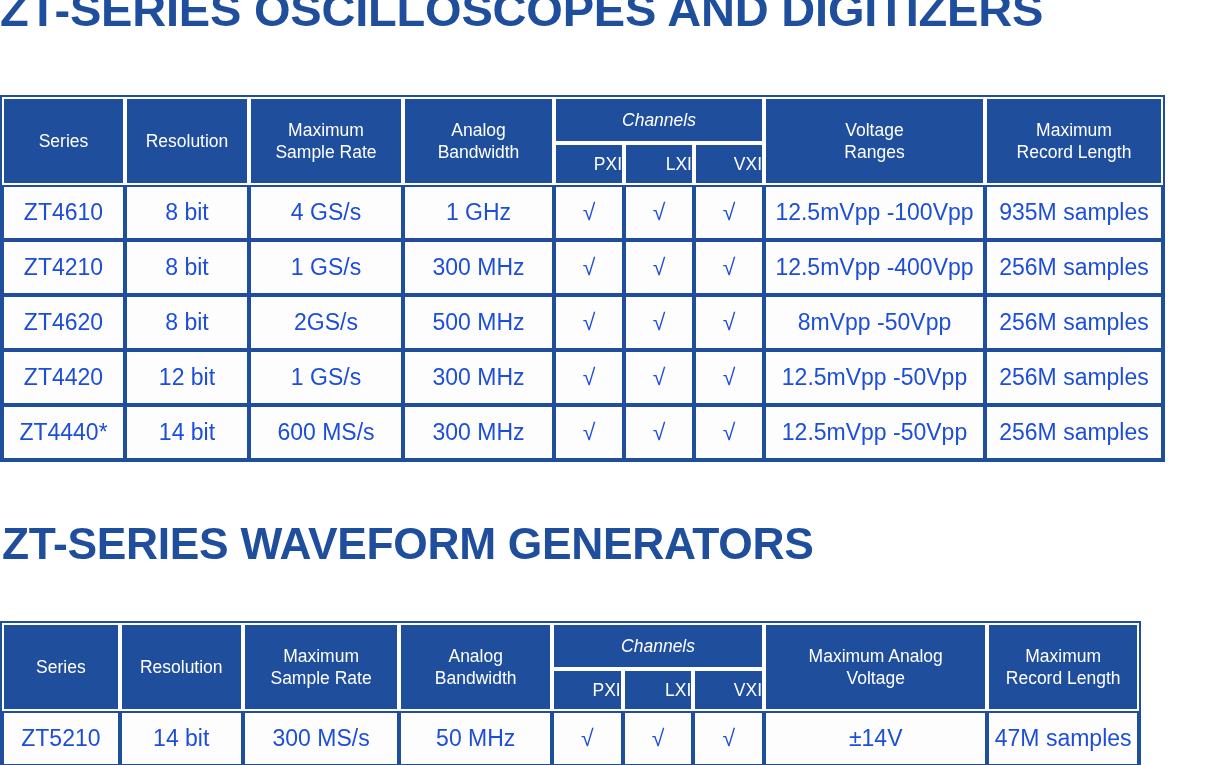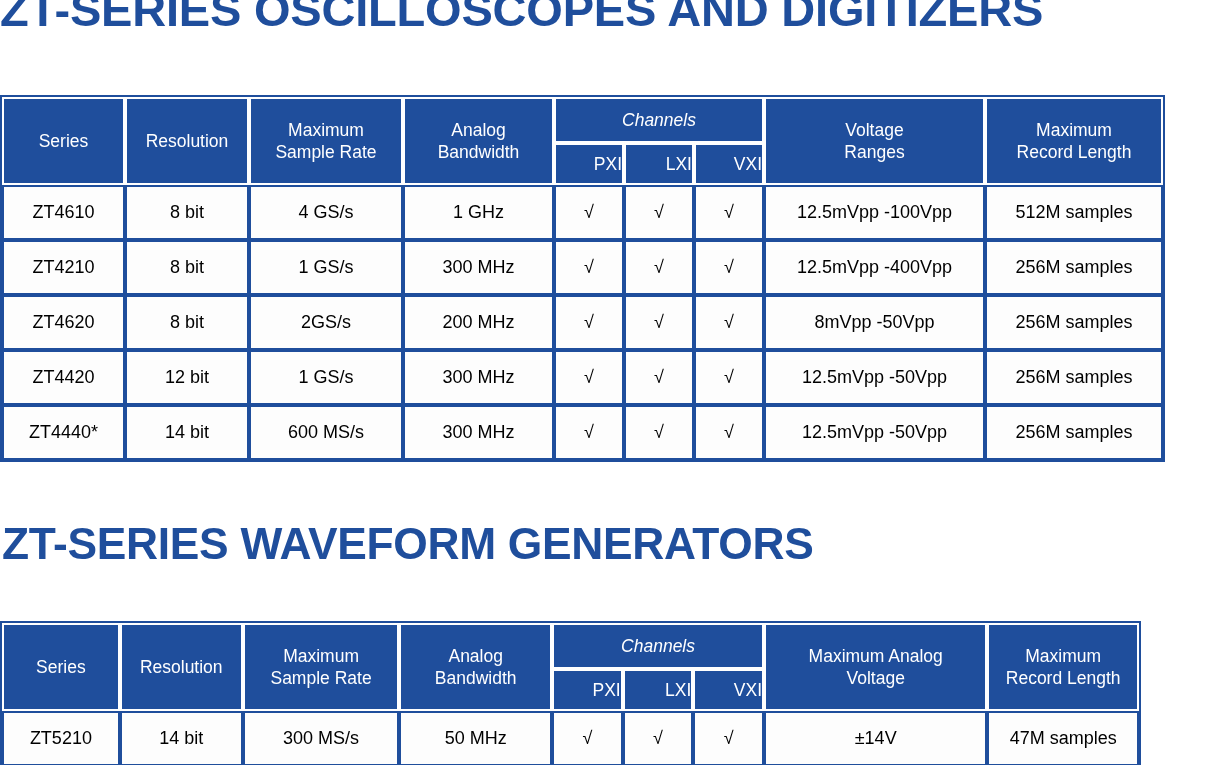--- a/index.html
+++ b/index.html
@@ -91,22 +91,22 @@
   th.sub-head {
     background: #6CB33F;
     border-color: #ffffff;
     height: 34px;
     font-size: 16.5px;
     text-align: right;
   }
 
   .spec-table tbody td {
     background: #FDFDFD;
-    color: #000000;
-    font-size: 18px;
+    color: #1d4ed8;
+    font-size: 23px;
     height: 55px;
     line-height: 1.2;
     border-color: #1F4E9C;
     border-width: 2px;
   }
   .check {
     font-size: 19px;
     color: #2b2b2b;
   }
 
@@ -178,38 +178,38 @@
     <tbody>
       <tr>
         <td>ZT4610</td>
         <td>8 bit</td>
         <td>4 GS/s</td>
         <td>1 GHz</td>
         <td class="check">√</td>
         <td class="check">√</td>
         <td class="check">√</td>
         <td>12.5mVpp -100Vpp</td>
-        <td>512M samples</td>
+        <td>935M samples</td>
       </tr>
       <tr>
         <td>ZT4210</td>
         <td>8 bit</td>
         <td>1 GS/s</td>
         <td>300 MHz</td>
         <td class="check">√</td>
         <td class="check">√</td>
         <td class="check">√</td>
         <td>12.5mVpp -400Vpp</td>
         <td>256M samples</td>
       </tr>
       <tr>
         <td>ZT4620</td>
         <td>8 bit</td>
         <td>2GS/s</td>
-        <td>200 MHz</td>
+        <td>500 MHz</td>
         <td class="check">√</td>
         <td class="check">√</td>
         <td class="check">√</td>
         <td>8mVpp -50Vpp</td>
         <td>256M samples</td>
       </tr>
       <tr>
         <td>ZT4420</td>
         <td>12 bit</td>
         <td>1 GS/s</td>

